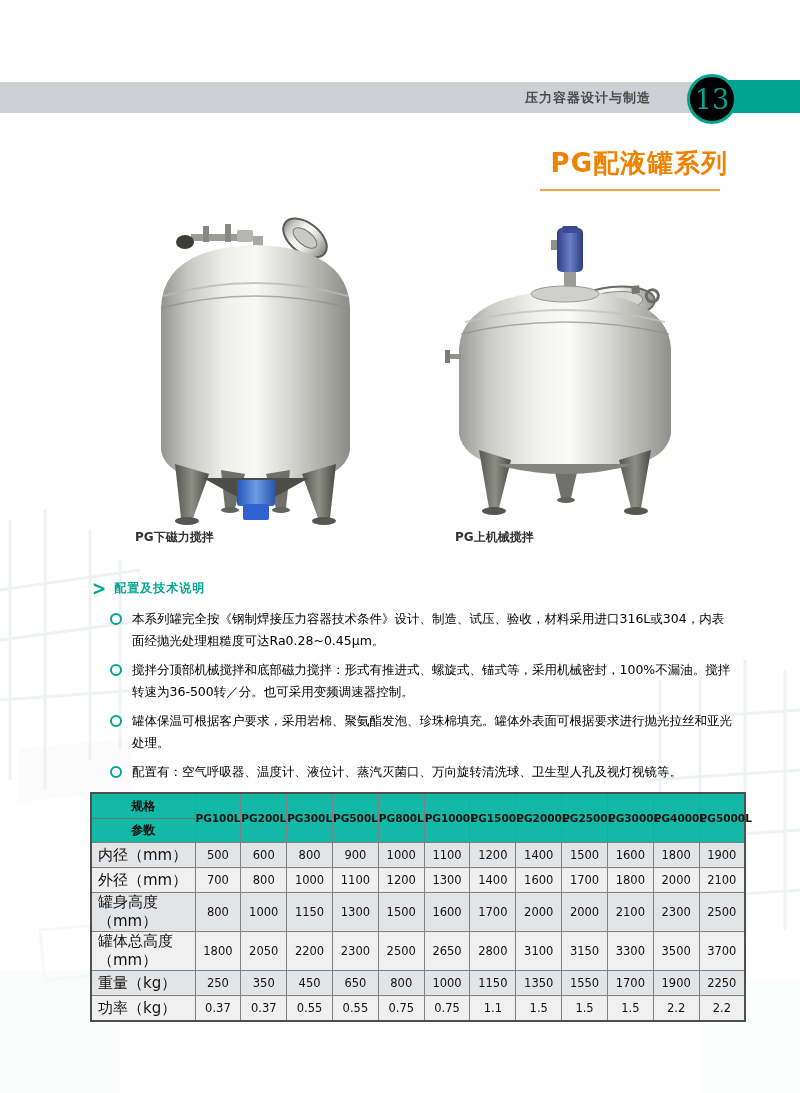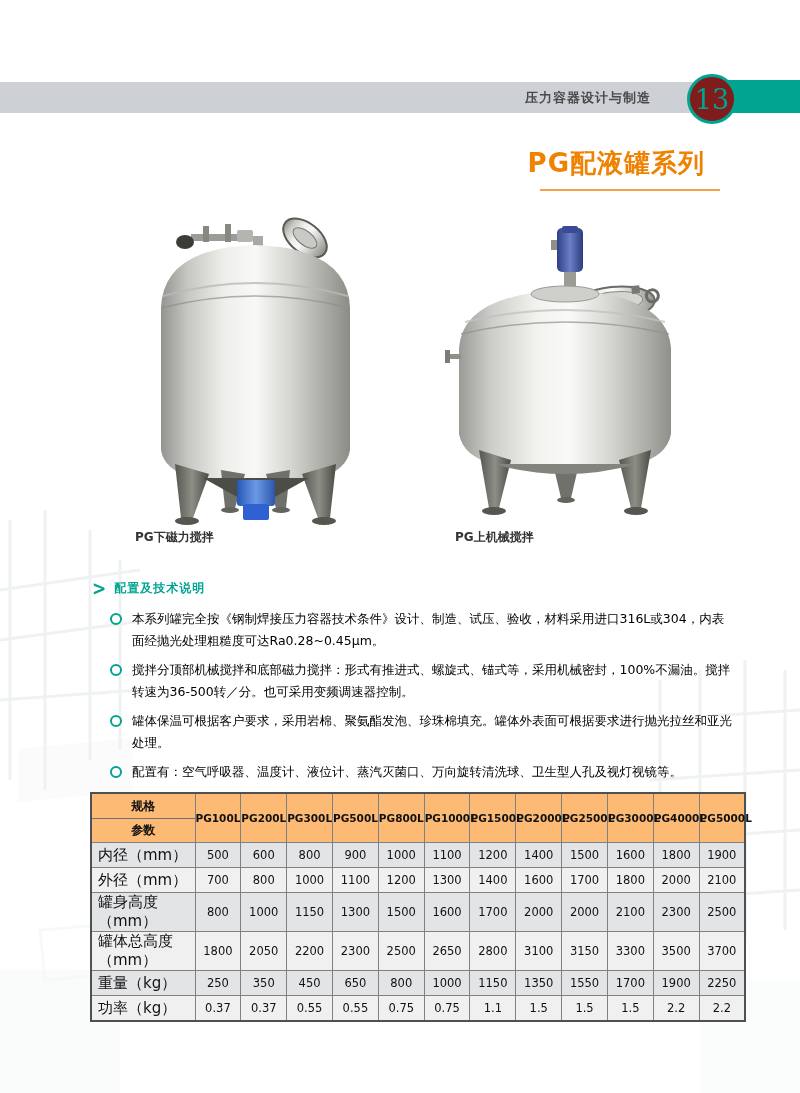--- a/index.html
+++ b/index.html
@@ -14,30 +14,30 @@
   .watermark{position:absolute;left:0;top:500px;width:800px;height:593px;opacity:.10;pointer-events:none;}
   
   .bar-gray{position:absolute;left:0;top:82px;width:713px;height:31px;background:#cdd1d5;}
   .bar-gray .bar-text{
     position:absolute;right:62px;top:0;height:31px;line-height:31px;
     font-size:13px;font-weight:bold;color:#4a4a4a;letter-spacing:1px;
   }
   .bar-teal{position:absolute;left:712px;top:80px;width:88px;height:33px;background:#00a490;}
   .page-circle{
     position:absolute;left:687px;top:74px;width:44px;height:44px;border-radius:50%;
-    background:#7f1d1d;border:3px solid #00a490;
+    background:#000000;border:3px solid #00a490;
     display:flex;align-items:center;justify-content:center;z-index:2;
   }
   .page-circle span{
     font-family:"DejaVu Serif","Liberation Serif",serif;
     font-size:27px;color:#00a490;line-height:1;
   }
   
   .title{
-    position:absolute;left:405px;top:146px;width:300px;text-align:right;
+    position:absolute;left:428px;top:146px;width:300px;text-align:right;
     font-size:26px;font-weight:bold;color:#ef8200;letter-spacing:1px;
   }
   .title-underline{position:absolute;left:540px;top:189px;width:180px;height:2px;background:#f2a24a;}
   
   .img-left{position:absolute;left:133px;top:212px;}
   .img-right{position:absolute;left:445px;top:226px;}
   .caption{
     position:absolute;top:529px;width:200px;text-align:left;
     font-size:12px;color:#333;font-weight:bold;
   }
@@ -58,21 +58,21 @@
   }
   .b-txt{font-size:12.5px;line-height:22px;color:#000000;}
   
   .spec-table{
     position:absolute;left:90px;top:792px;width:656px;
     border-collapse:collapse;table-layout:fixed;
     font-size:11.5px;color:#111;
   }
   .spec-table th,.spec-table td{border:1px solid #7e8184;}
   .spec-table{border:2px solid #4e5154;}
-  .spec-table thead th{background:#fdba74;height:48px;padding:0;}
+  .spec-table thead th{background:#14b8a6;height:48px;padding:0;}
   .corner{vertical-align:middle;}
   .corner .c-top,.corner .c-bot{
     height:23px;line-height:23px;text-align:center;font-weight:bold;font-size:12px;color:#111;
   }
   .corner .c-top{border-bottom:1px solid #6f7275;}
   .col-h{font-weight:bold;font-size:10.5px;text-align:center;color:#111;}
   .spec-table tbody th.row-h{
     font-weight:normal;text-align:left;padding:0 0 0 6px;height:24px;font-size:15px;
   }
   .spec-table tbody td{text-align:center;height:24px;padding:0;}

